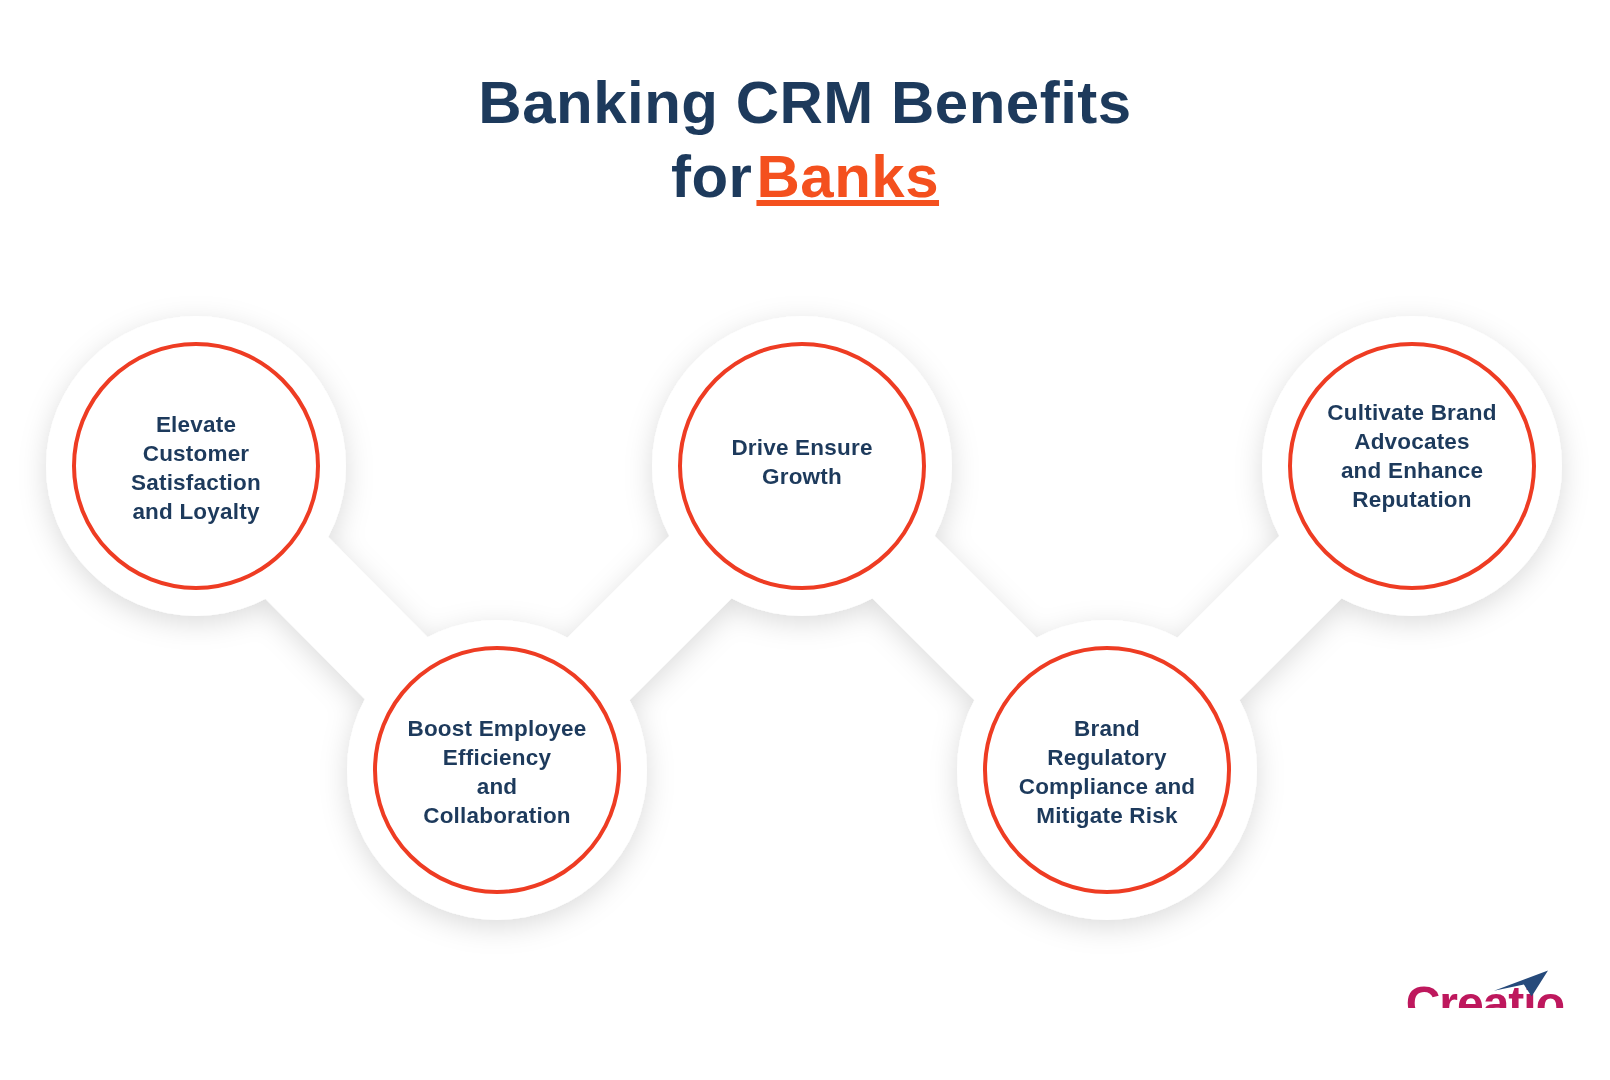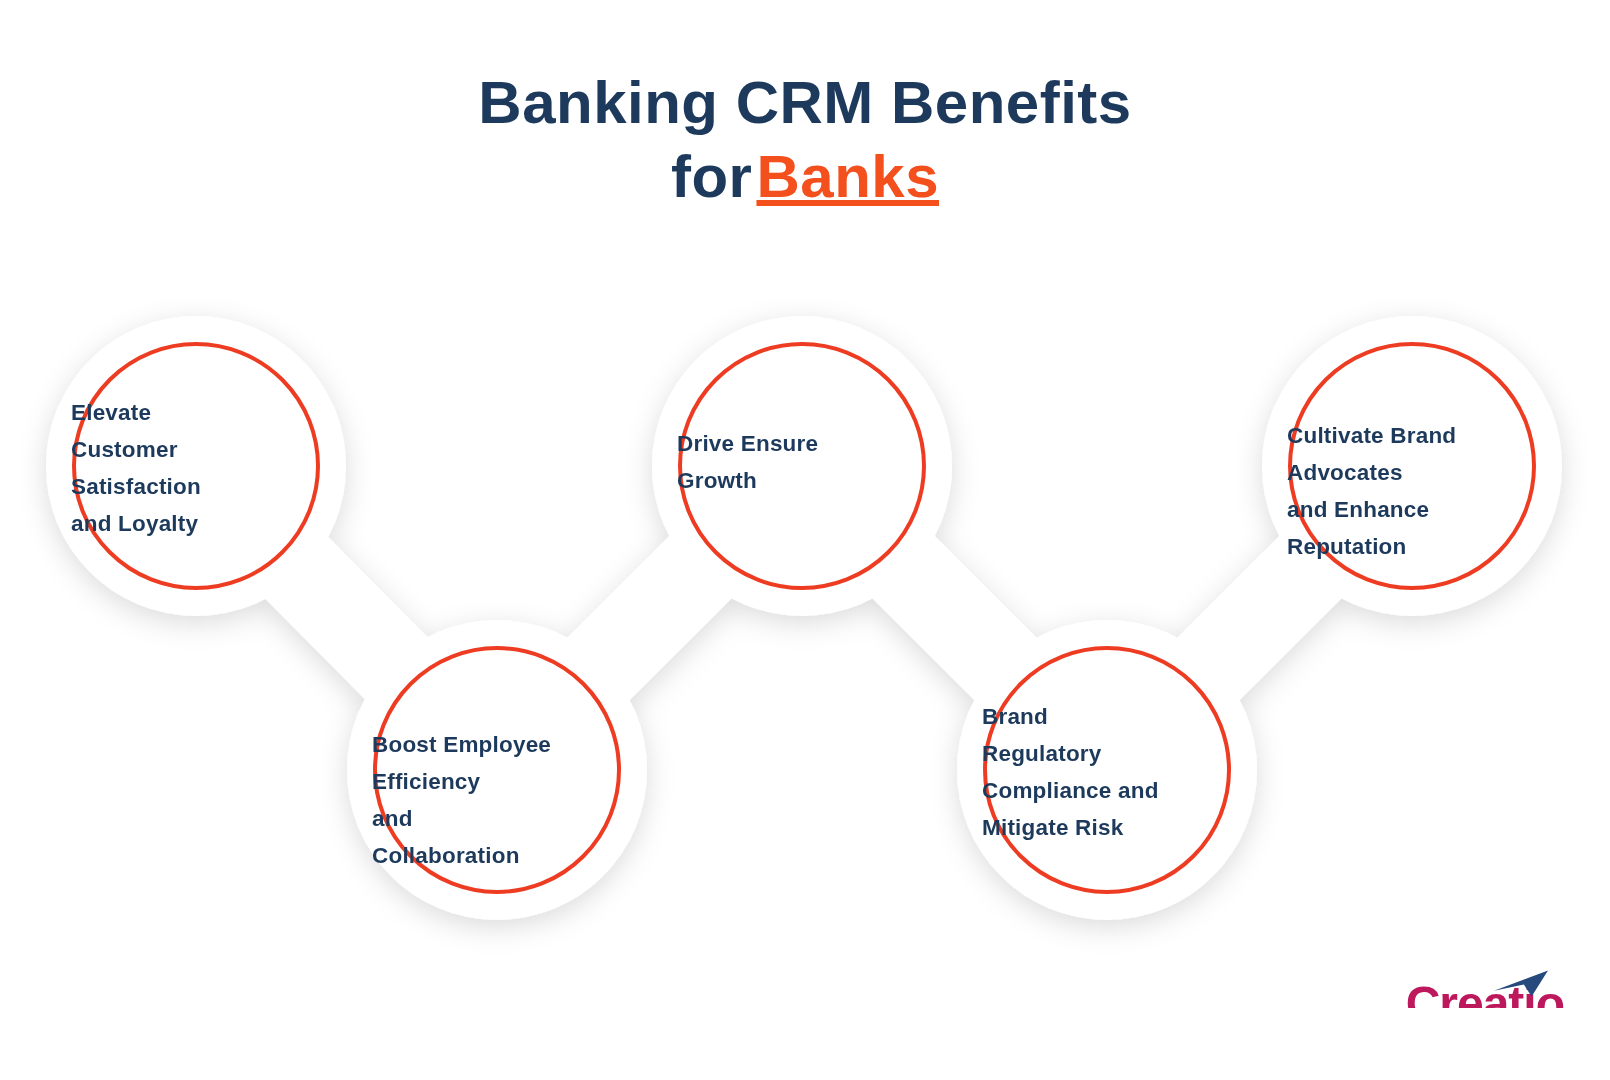--- a/index.html
+++ b/index.html
@@ -41,33 +41,33 @@
     position: absolute;
     top: 0;
     left: 0;
   }
 
   
   .node-label {
     position: absolute;
     width: 250px;
     transform: translate(-50%, -50%);
-    text-align: left;
+    text-align: center;
     font-weight: 700;
     font-size: 22.5px;
-    line-height: 37px;
+    line-height: 29px;
     letter-spacing: 0.2px;
     color: #1d3a5c;
     white-space: pre-line;
   }
   .n1 { left: 196px;  top: 468px; }
-  .n2 { left: 497px;  top: 772px; margin-top: 28px; }
+  .n2 { left: 497px;  top: 772px; }
   .n3 { left: 802px;  top: 462px; }
   .n4 { left: 1107px; top: 772px; }
-  .n5 { left: 1412px; top: 491px; }
+  .n5 { left: 1412px; top: 456px; }
 
   
   .logo {
     position: absolute;
     top: 980px;
     right: 46px;
     line-height: 1;
   }
   .logo-text {
     font-weight: 700;

